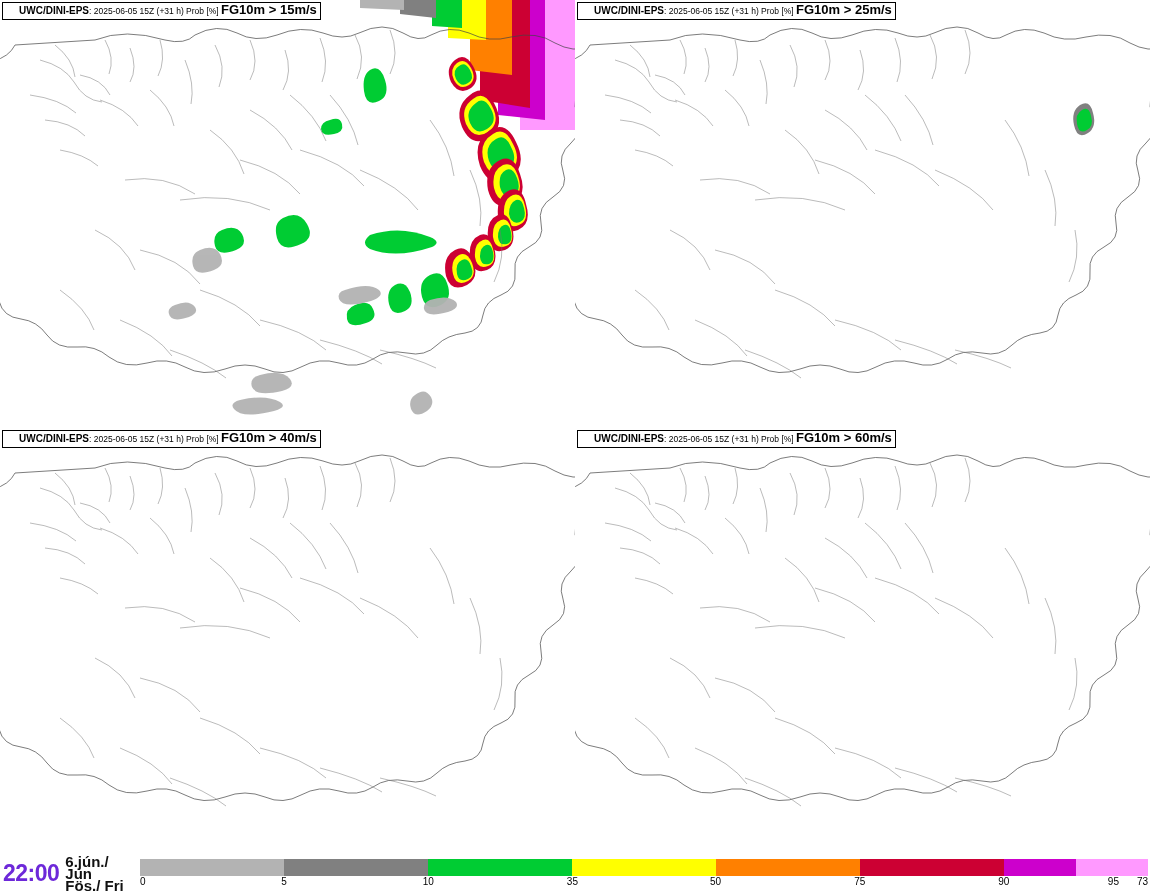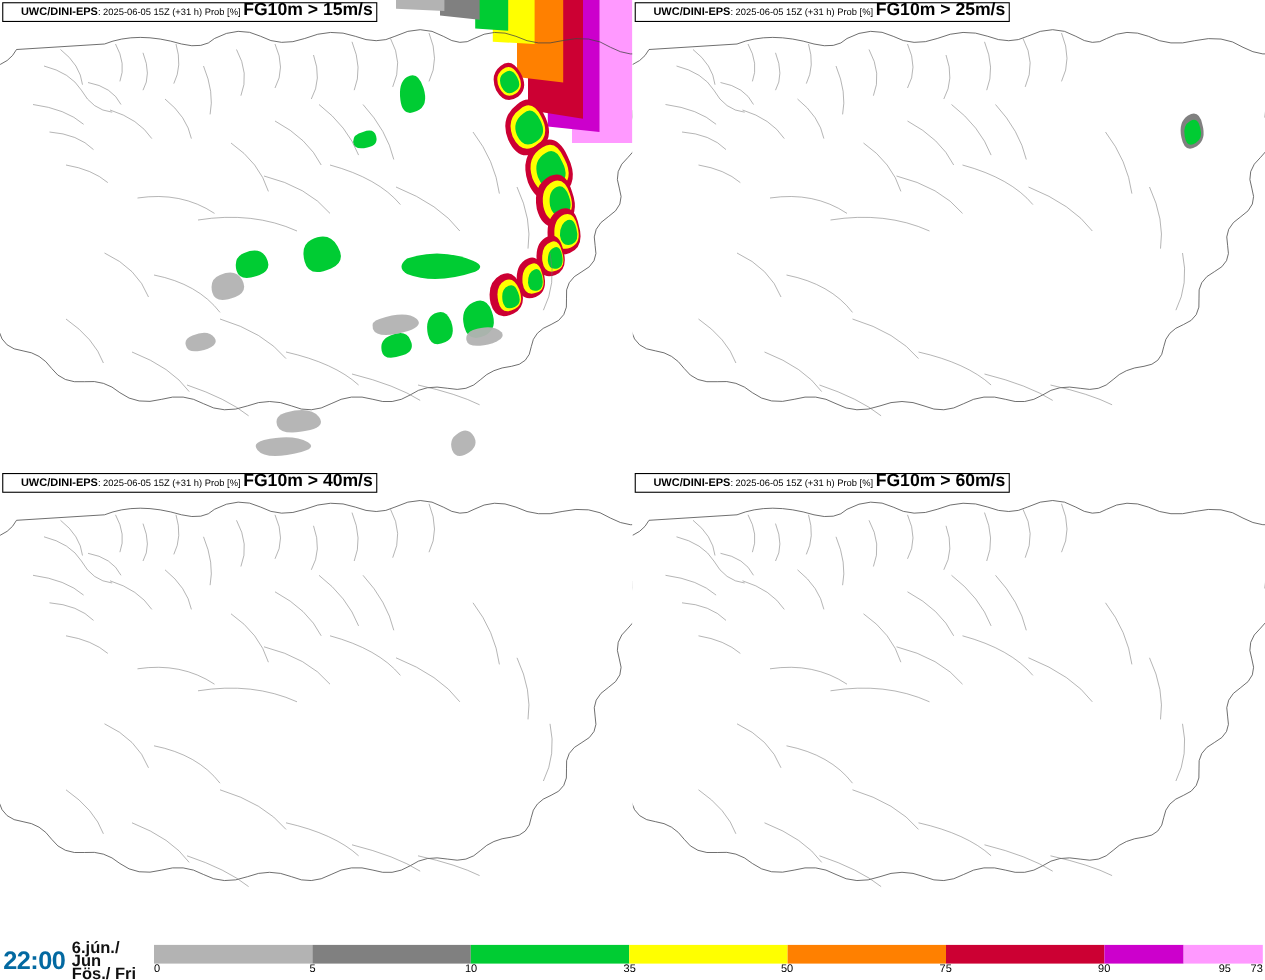--- a/index.html
+++ b/index.html
@@ -61,21 +61,21 @@
   .panel-title .model {
     font-weight: bold;
     font-size: 10px;
     padding-left: 13px;
   }
   .panel-title .meta {
     font-size: 8.5px;
   }
   .panel-title .param {
     font-weight: bold;
-    font-size: 16px;
+    font-size: 13px;
   }
   .footer {
     position: absolute;
     left: 0;
     top: 856px;
     width: 1150px;
     height: 35px;
     background: #ffffff;
   }
   .timebox {
@@ -83,21 +83,21 @@
     left: 0px;
     top: 0px;
     width: 135px;
     height: 35px;
     display: flex;
     align-items: center;
   }
   .time-hour {
     font-size: 23px;
     font-weight: bold;
-    color: #0369a1;
+    color: #6d28d9;
     letter-spacing: -0.5px;
     padding-left: 3px;
   }
   .time-date {
     display: flex;
     flex-direction: column;
     justify-content: flex-start;
     margin-left: 6px;
     font-size: 15px;
     line-height: 12px;

